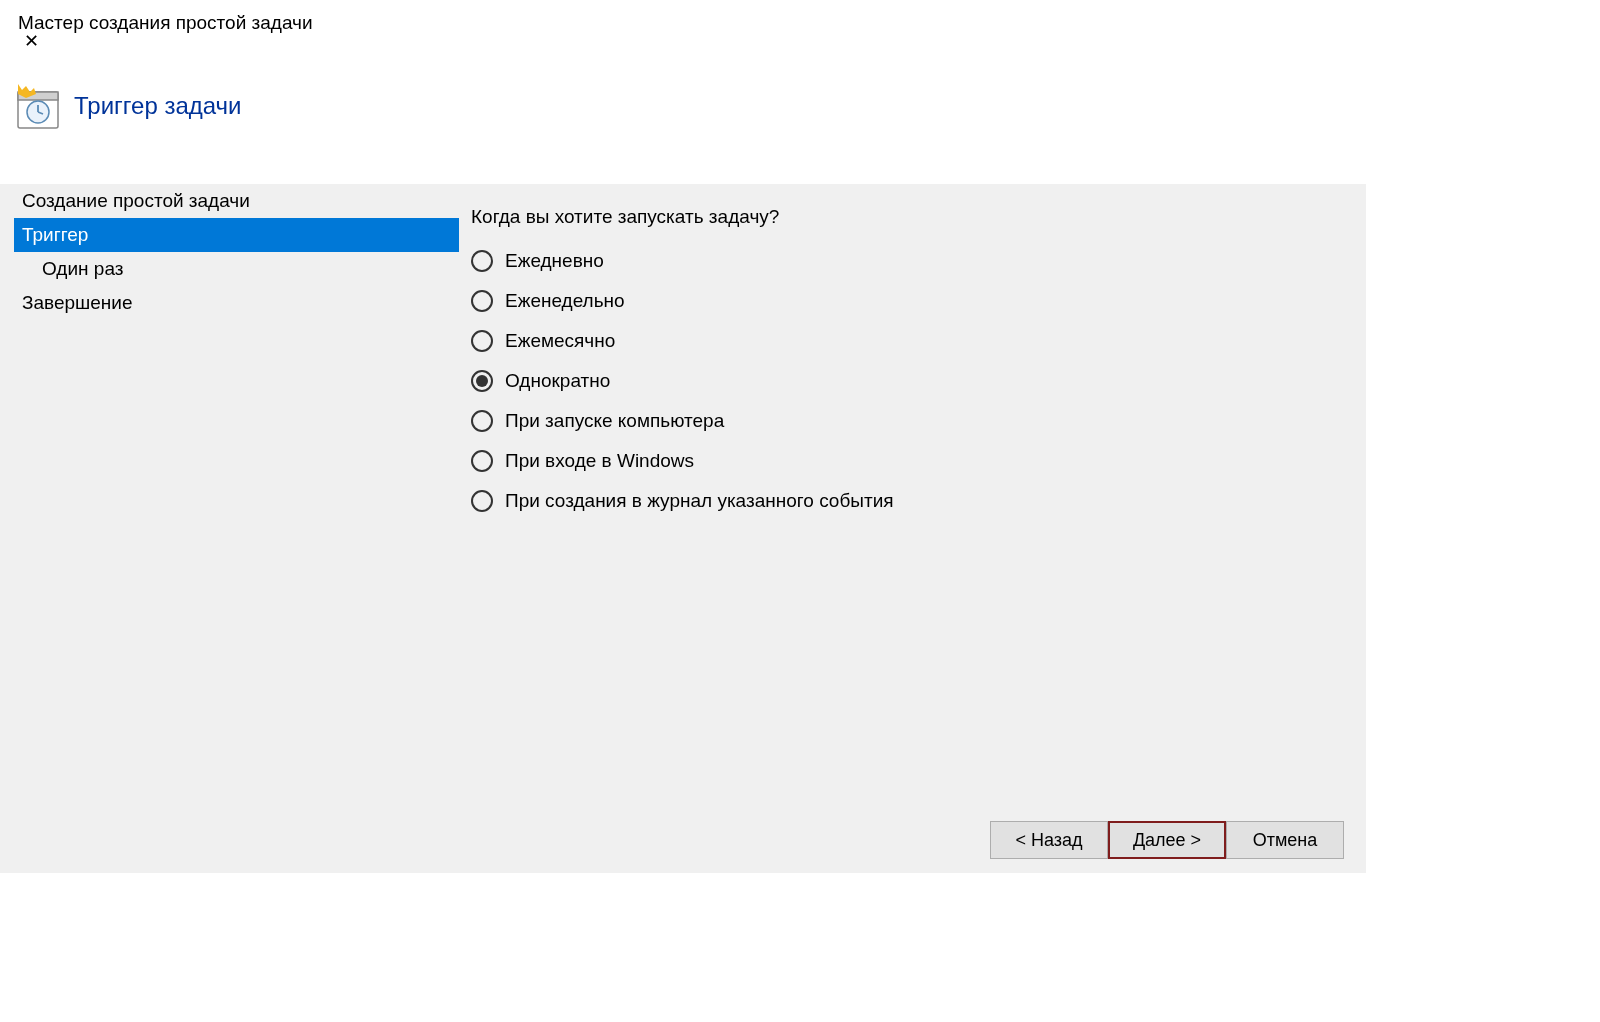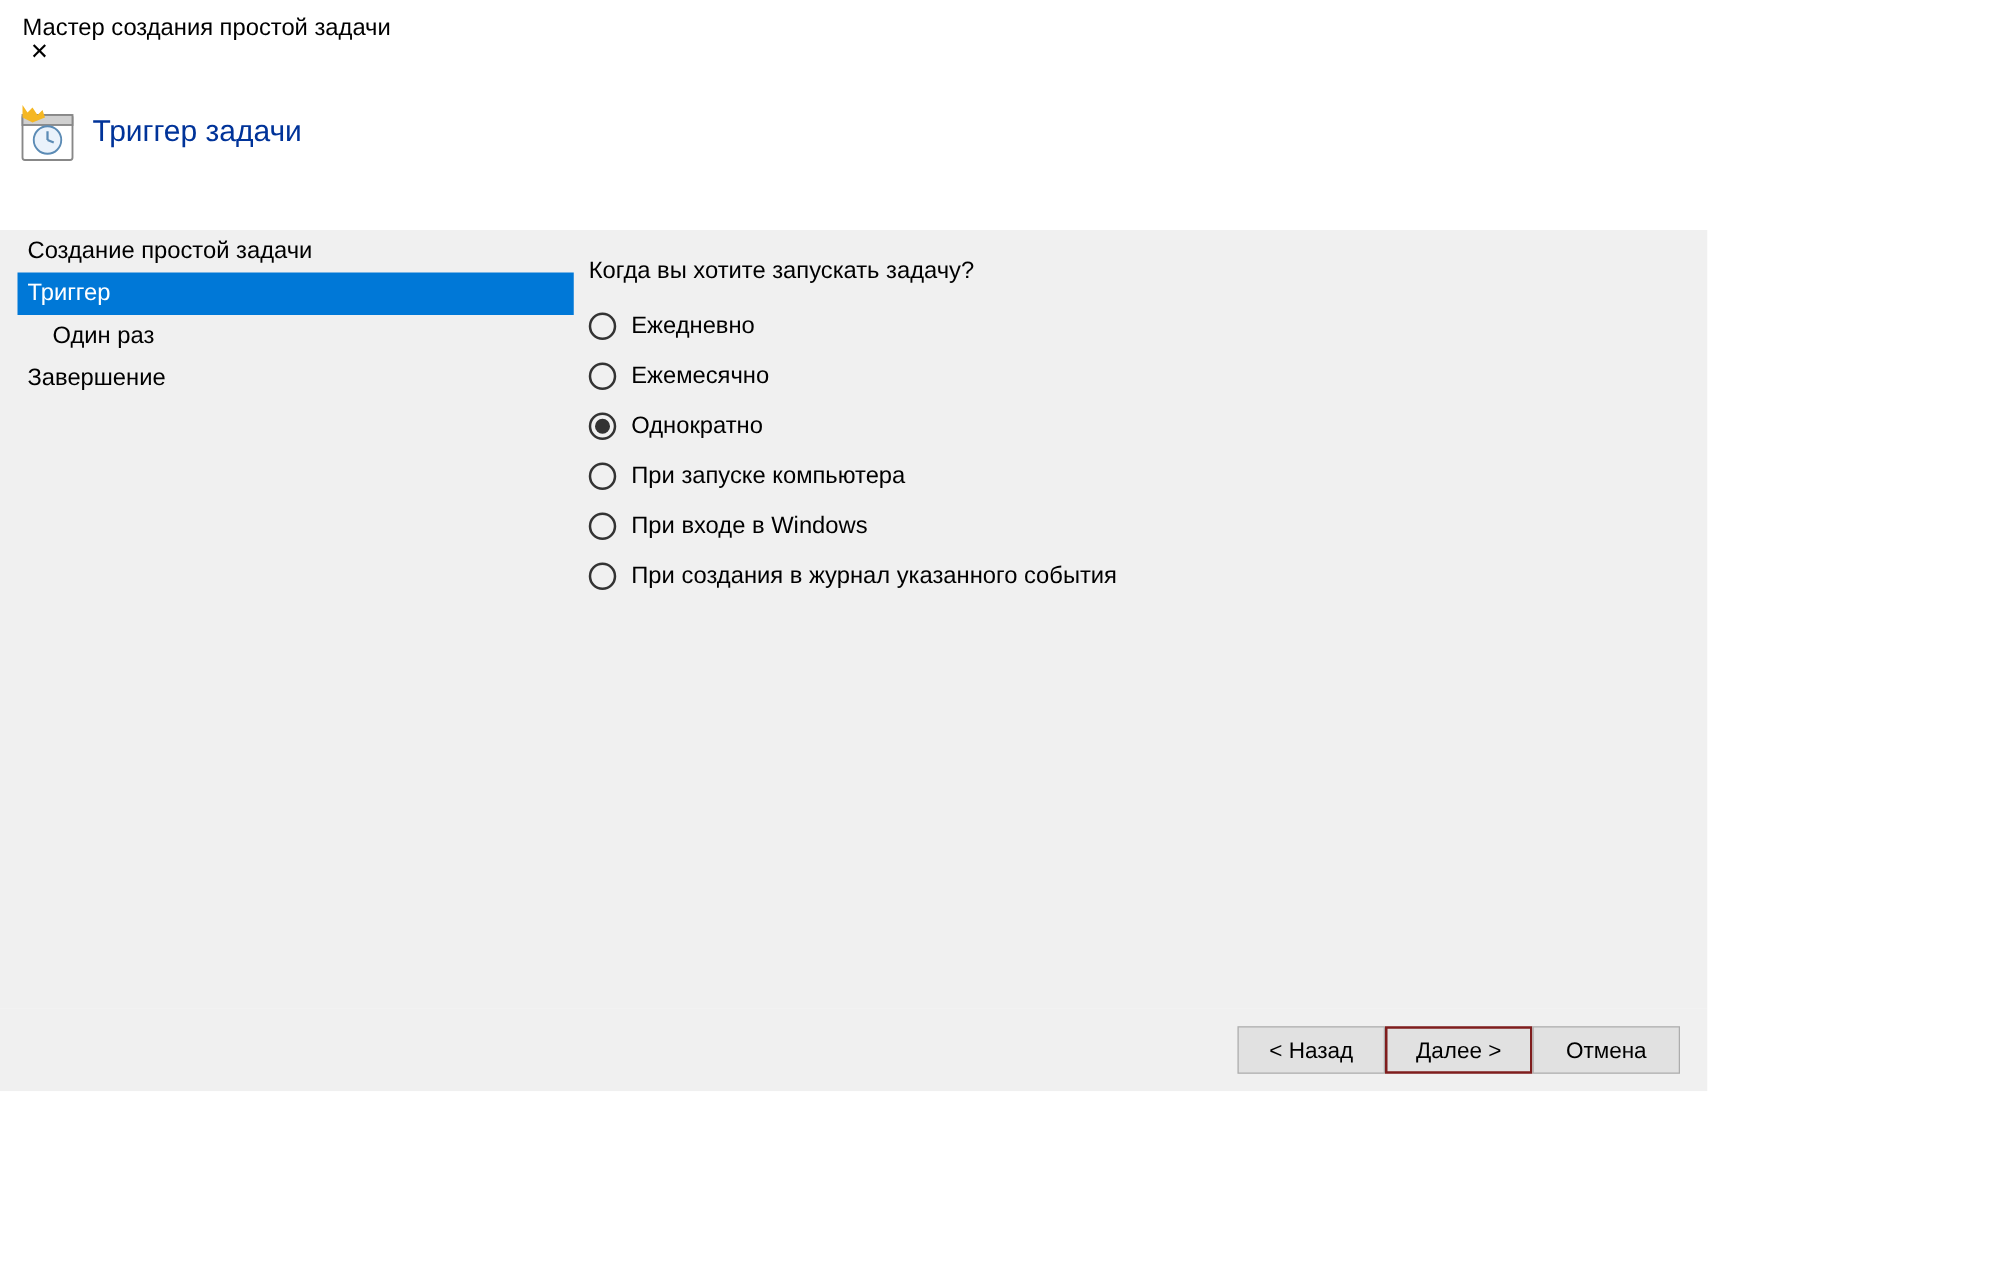--- a/index.html
+++ b/index.html
@@ -183,20 +183,24 @@
 
   <div class="main-panel">
     <div class="question">Когда вы хотите запускать задачу?</div>
     <div class="radio-group">
       <div class="radio-row">
         <span class="radio-circle"></span>
         <span class="radio-label">Ежедневно</span>
       </div>
       <div class="radio-row">
         <span class="radio-circle"></span>
+        <span class="radio-label">Еженедельно</span>
+      </div>
+      <div class="radio-row">
+        <span class="radio-circle"></span>
         <span class="radio-label">Ежемесячно</span>
       </div>
       <div class="radio-row">
         <span class="radio-circle checked"></span>
         <span class="radio-label">Однократно</span>
       </div>
       <div class="radio-row">
         <span class="radio-circle"></span>
         <span class="radio-label">При запуске компьютера</span>
       </div>

